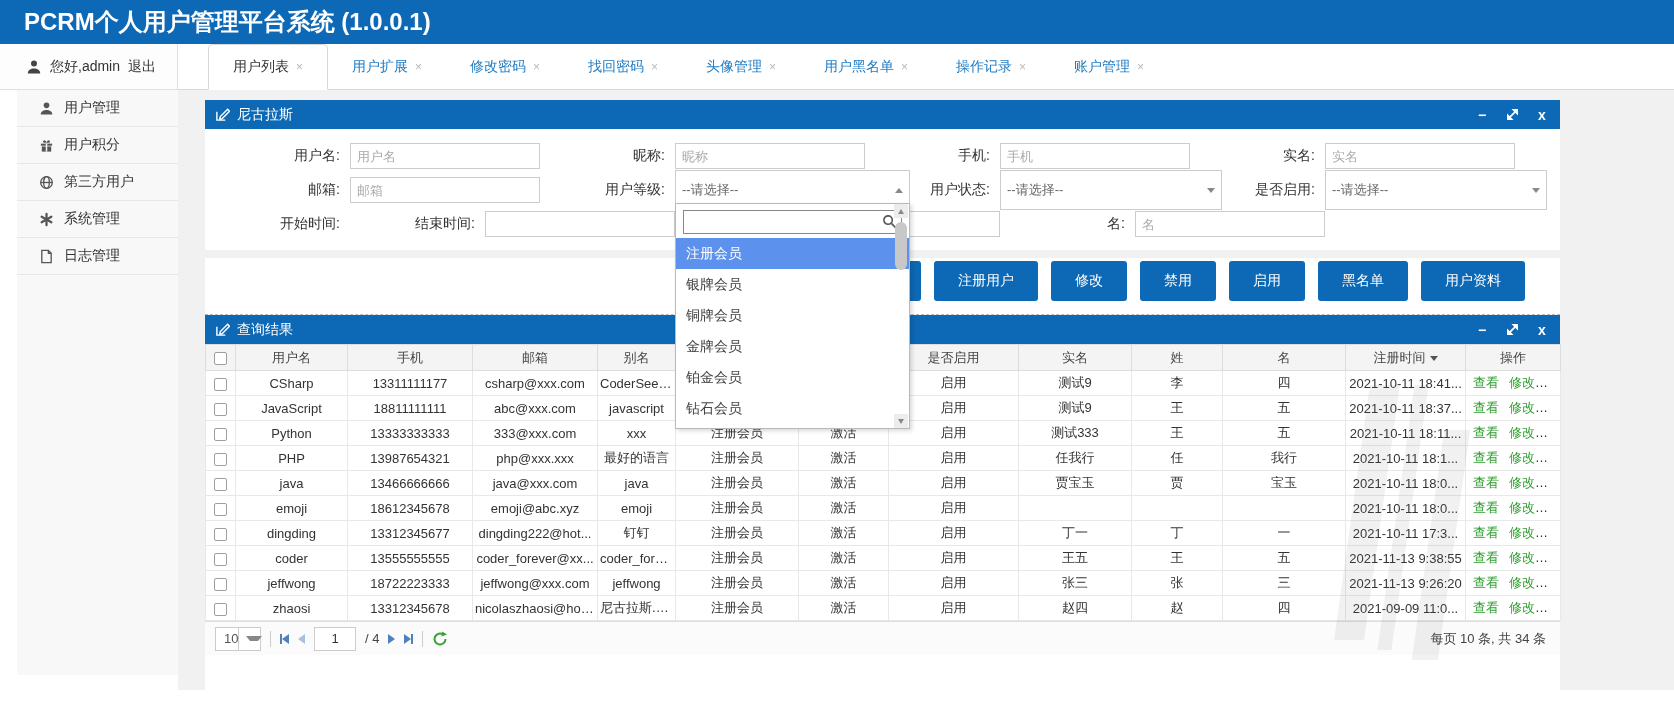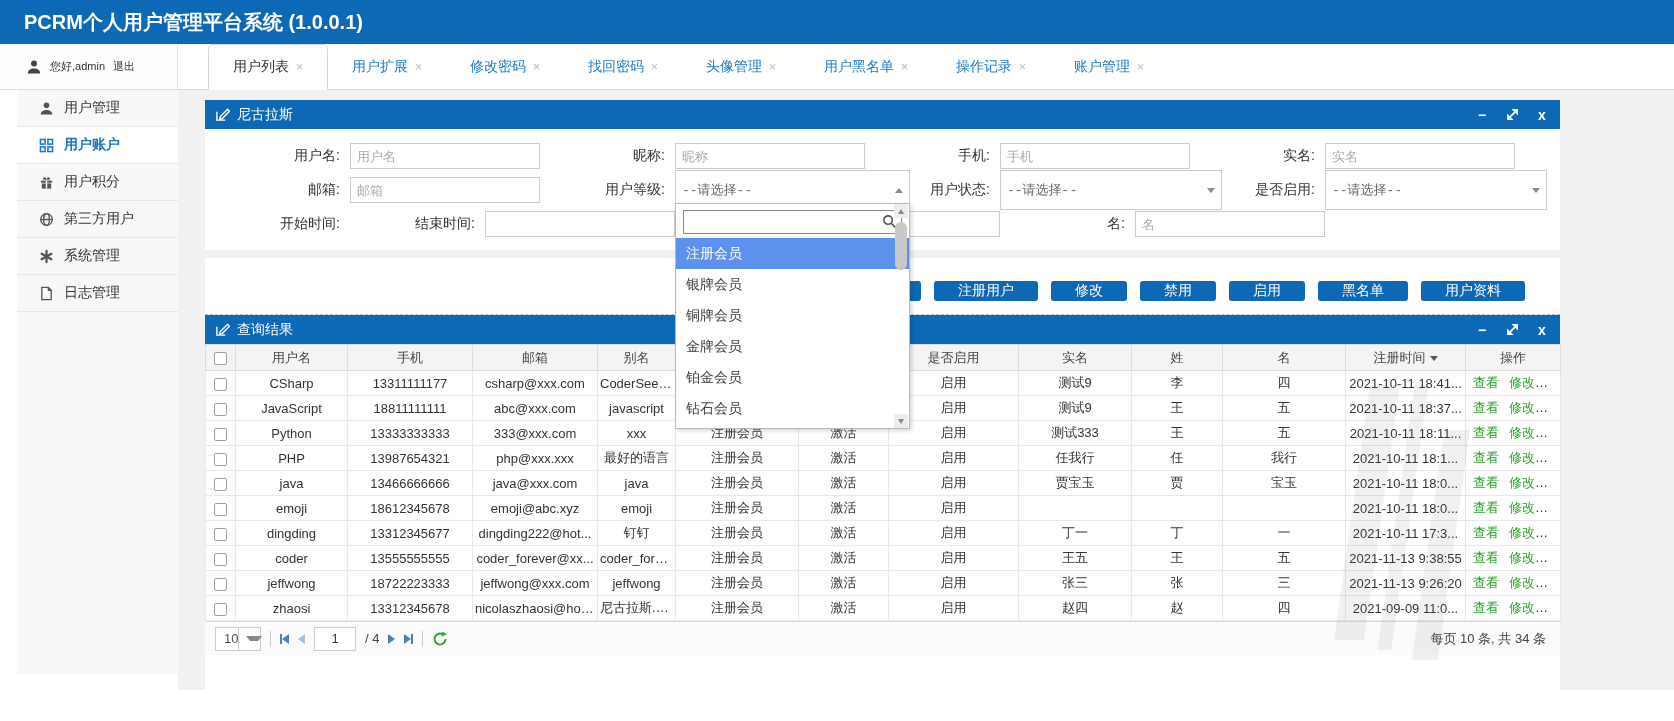--- a/index.html
+++ b/index.html
@@ -1,26 +1,26 @@
 <!DOCTYPE html>
 <html><head>
 <meta charset="utf-8">
 <style>
   * { margin:0; padding:0; box-sizing:border-box; }
   body { font-family:"Liberation Sans","DejaVu Sans",sans-serif; background:#fff; }
   .canvas { position:relative; width:1674px; height:721px; overflow:hidden; background:#fff; font-size:13px; color:#333; }
 
   
   .topbar { position:absolute; left:0; top:0; right:0; height:44px; background:#0d68b5; color:#fff;
-            display:flex; align-items:center; padding-left:24px; font-size:20px; font-weight:bold; }
+            display:flex; align-items:center; padding-left:24px; font-size:24px; font-weight:bold; }
 
   
   .tabrow { position:absolute; left:0; top:44px; right:0; height:46px; display:flex; }
   .userbox { width:178px; height:46px; background:#fdfdfd; border-right:1px solid #e0e0e0; border-bottom:1px solid #e0e0e0;
-             display:flex; align-items:center; gap:8px; padding-left:26px; font-size:11px; color:#333; }
+             display:flex; align-items:center; gap:8px; padding-left:26px; font-size:14px; color:#333; }
   .userbox svg { width:16px; height:16px; color:#444; }
   .logout { cursor:pointer; }
   .tabs { flex:1; background:#fff; border-bottom:1px solid #d8d8d8; display:flex; align-items:stretch; padding-left:30px; }
   .tab { display:flex; align-items:center; padding:0 24px; font-size:14px; color:#1e7bc4; cursor:pointer; position:relative; }
   .tab.active { color:#333; background:#fff; border:1px solid #d8d8d8; border-bottom:1px solid #fff; border-radius:5px 5px 0 0; margin-bottom:-1px; z-index:2; }
   .tab-close { color:#b8b8b8; font-size:12px; margin-left:7px; }
 
   
   .sidebar { position:absolute; left:17px; top:90px; width:178px; height:585px; background:#f8f8f8; border-right:1px solid #ddd; }
   .side-item { height:37px; display:flex; align-items:center; gap:10px; padding-left:22px; border-bottom:1px solid #e7e7e7;
@@ -42,21 +42,21 @@
   .win-btn svg { width:13px; height:13px; }
 
   .query-panel { margin-top:10px; }
   .panel-body { background:#fff; padding:10px 0 9px 0; }
   .f-row { display:flex; align-items:center; height:34px; }
   .f-label { text-align:right; padding-right:10px; font-size:14px; color:#333; flex:none; }
   .l1 { width:145px; } .l2 { width:135px; } .l3 { width:90px; } .l4 { width:103px; }
   .f-field { flex:none; } .w1 { width:190px; } .w2 { width:235px; } .w3 { width:222px; }
   .t-input { width:190px; height:26px; border:1px solid #ccc; padding:0 6px; font-size:13px; color:#666; font-family:inherit; }
   .t-input::placeholder { color:#aaa; }
-  .combo { height:40px; border:1px solid #ccc; background:#fff; display:flex; align-items:center; cursor:pointer;font-family:Liberation Mono, monospace; }
+  .combo { height:40px; border:1px solid #ccc; background:#fff; display:flex; align-items:center; cursor:pointer; }
   .combo .combo-text { flex:1; padding-left:6px; font-size:13px; color:#666; }
   .combo .combo-arrow { width:20px; display:flex; justify-content:center; }
   .tri-down { width:0; height:0; border-left:4px solid transparent; border-right:4px solid transparent; border-top:5px solid #888; }
   .tri-up { width:0; height:0; border-left:4px solid transparent; border-right:4px solid transparent; border-bottom:5px solid #888; }
 
   
   .dropdown-panel { position:absolute; left:675px; top:203px; width:235px; height:226px; background:#fff;
                     border:1px solid #b9b9b9; box-shadow:2px 2px 4px rgba(0,0,0,.15); z-index:60; }
   .dd-search { margin:6px 7px 4px 7px; position:relative; }
   .dd-search input { width:100%; height:24px; border:1px solid #888; padding:0 24px 0 6px; font-size:13px; font-family:inherit; }
@@ -67,21 +67,21 @@
   .dd-scroll { position:absolute; right:0; top:0; bottom:0; width:16px; }
   .dd-scroll .sb-btn { position:absolute; left:1px; width:14px; height:14px; background:#ececec; display:flex; align-items:center; justify-content:center; cursor:pointer; }
   .dd-scroll .sb-up { top:0; } .dd-scroll .sb-down { bottom:0; }
   .dd-scroll .sb-btn .tri-down, .dd-scroll .sb-btn .tri-up { border-left-width:3px; border-right-width:3px; }
   .dd-thumb { position:absolute; left:2px; top:18px; width:12px; height:48px; background:#c8c8c8; border-radius:6px; cursor:pointer; }
 
   
   .results-block { margin-top:8px; margin-left:27px; width:1355px; background:#fff; padding-bottom:36px; }
   .toolbar { height:57px; border-bottom:1px dashed #bbb; display:flex; justify-content:flex-end; align-items:flex-end;
              padding:0 35px 13px 0; gap:13px; background:#fff; }
-  .btn { height:20px; background:#0d68b5; color:#fff; border:none; border-radius:3px; font-size:14px; padding:0 24px;
+  .btn { height:40px; background:#0d68b5; color:#fff; border:none; border-radius:3px; font-size:14px; padding:0 24px;
          font-family:inherit; cursor:pointer; }
 
   table.grid { width:100%; border-collapse:collapse; background:#fff; table-layout:fixed; }
   table.grid th { height:26px; background:#f4f4f4; border:1px solid #ddd; font-weight:normal; font-size:13px; color:#444; cursor:pointer; }
   table.grid td { height:25px; border:1px solid #e8e8e8; text-align:center; font-size:13px; color:#333;
                   overflow:hidden; white-space:nowrap; text-overflow:ellipsis; padding:0 2px; }
   .chk { display:inline-block; width:13px; height:13px; border:1px solid #9f9f9f; border-radius:2px; background:#fff; vertical-align:middle; cursor:pointer; }
   .green { color:#2f9e2f; }
   .op-link { color:#2f9e2f; margin:0 5px; cursor:pointer; }
   .sort-tri { display:inline-block; width:0; height:0; border-left:4px solid transparent; border-right:4px solid transparent;
@@ -160,30 +160,20 @@
       </div>
   </div>
 
   <div class="sidebar">
     <div class="side-item">
       <svg viewBox="0 0 16 16" fill="currentColor">
           <circle cx="8" cy="4.6" r="3"></circle>
           <path d="M1.8 14.5c0-3.4 2.8-5 6.2-5s6.2 1.6 6.2 5z"></path>
         </svg>
       <span>用户管理</span>
-    </div>
-    <div class="side-item active">
-      <svg viewBox="0 0 16 16" fill="none" stroke="currentColor" stroke-width="1.6">
-          <rect x="1.5" y="1.5" width="5" height="5"></rect>
-          <rect x="9.5" y="1.5" width="5" height="5"></rect>
-          <rect x="1.5" y="9.5" width="5" height="5"></rect>
-          <rect x="9.5" y="9.5" width="5" height="5"></rect>
-        </svg>
-      <span>用户账户</span>
-      <span class="active-arrow"></span>
     </div>
     <div class="side-item">
       <svg viewBox="0 0 16 16" fill="currentColor">
           <rect x="2" y="6" width="12" height="2.2"></rect>
           <rect x="3" y="9" width="10" height="5.5"></rect>
           <rect x="7.2" y="6" width="1.6" height="8.5" fill="#f8f8f8"></rect>
           <path d="M4.5 3.2c1-1.6 3-1 3.5 1.8-2.8.5-4.5-.2-3.5-1.8zM11.5 3.2c-1-1.6-3-1-3.5 1.8 2.8.5 4.5-.2 3.5-1.8z"></path>
         </svg>
       <span>用户积分</span>
     </div>

